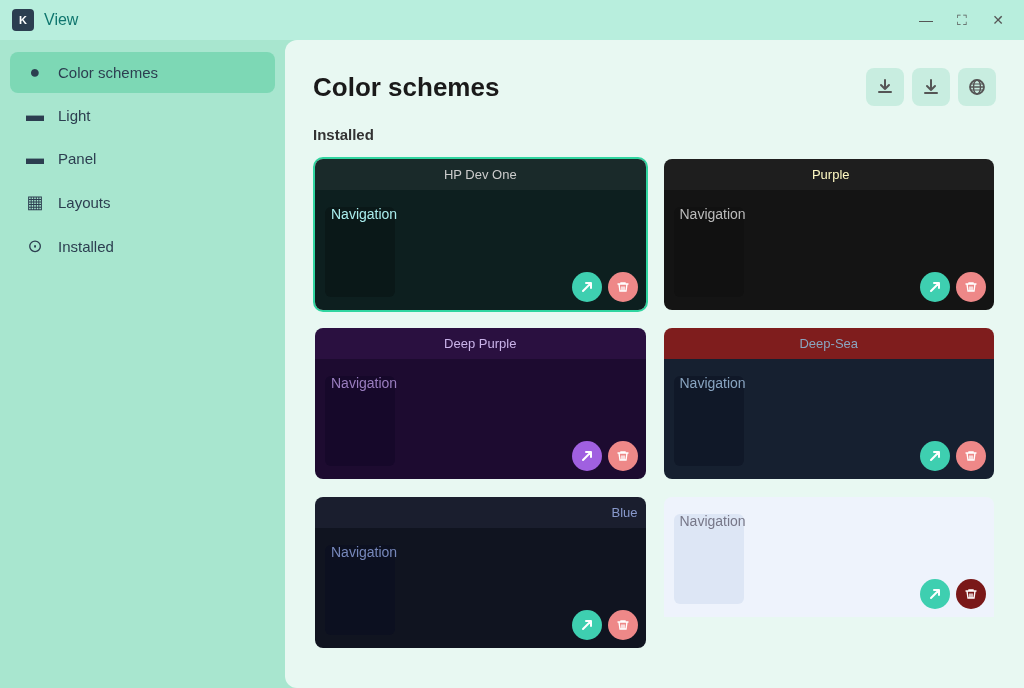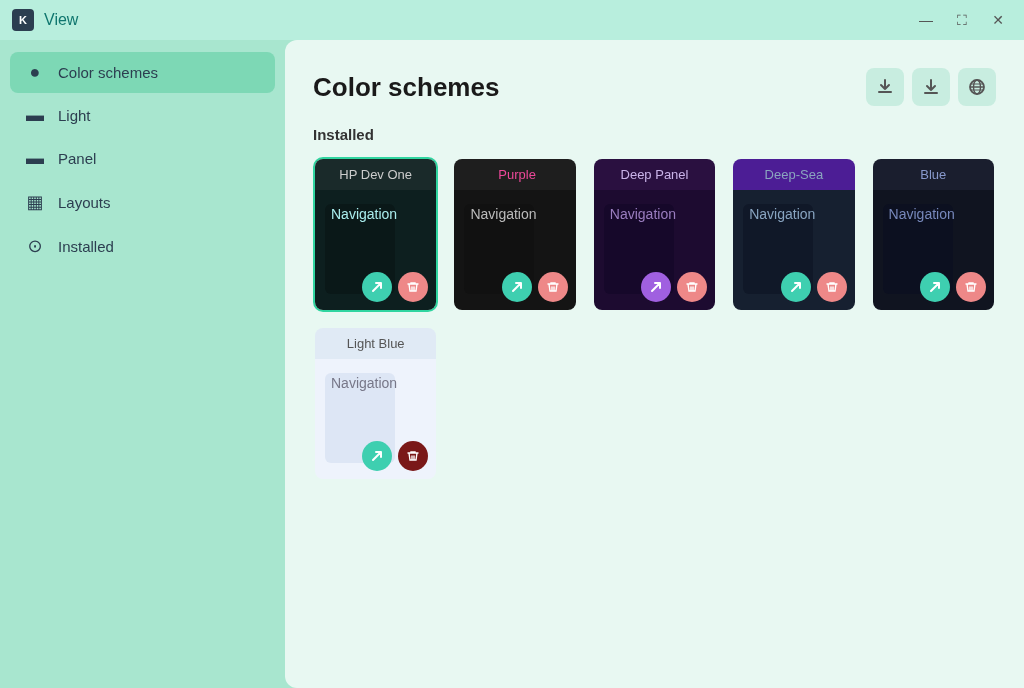--- a/index.html
+++ b/index.html
@@ -128,21 +128,21 @@
     .section-label {
       font-size: 15px;
       font-weight: 600;
       color: #333;
       margin-bottom: 14px;
     }
 
     
     .schemes-grid {
       display: grid;
-      grid-template-columns: repeat(5, 1fr);
+      grid-template-columns: repeat(2, 1fr);
       gap: 14px;
     }
 
     .scheme-card {
       border-radius: 10px;
       overflow: hidden;
       cursor: pointer;
       position: relative;
       border: 2px solid transparent;
     }
@@ -153,21 +153,21 @@
     .scheme-title-bar {
       text-align: center;
       font-size: 13px;
       font-weight: 500;
       padding: 8px;
     }
     .scheme-preview {
       height: 120px;
       position: relative;
       display: flex;
-      align-items: flex-start;
+      align-items: center;
       padding: 10px;
     }
     .scheme-nav-label {
       font-size: 14px;
       font-weight: 500;
     }
     .scheme-actions {
       position: absolute;
       bottom: 8px;
       right: 8px;
@@ -190,36 +190,36 @@
       background: #e88;
       color: white;
     }
 
     
     .card-hpdevone .scheme-title-bar { background: #1a2a2a; color: #ccc; }
     .card-hpdevone .scheme-preview { background: #0d1f1f; }
     .card-hpdevone .scheme-nav-label { color: #aee; }
 
     
-    .card-purple .scheme-title-bar { background: #1e1e1e; color: #ec4899; padding-left: 12px; }
+    .card-purple .scheme-title-bar { background: #1e1e1e; color: #fef9c3; padding-left: 12px; }
     .card-purple .scheme-preview { background: #141414; }
     .card-purple .scheme-nav-label { color: #bbb; }
 
     
     .card-deeppurple .scheme-title-bar { background: #2a1040; color: #c9b3e8; }
     .card-deeppurple .scheme-preview { background: #1d0b30; }
     .card-deeppurple .scheme-nav-label { color: #9a7dbf; }
 
     
-    .card-deepsea .scheme-title-bar { background: #4c1d95; color: #8aa5bf; }
+    .card-deepsea .scheme-title-bar { background: #7f1d1d; color: #8aa5bf; }
     .card-deepsea .scheme-preview { background: #162030; }
     .card-deepsea .scheme-nav-label { color: #88a4c0; }
 
     
-    .card-blue .scheme-title-bar { background: #1a1e2e; color: #8899cc; }
+    .card-blue .scheme-title-bar { background: #1a1e2e; color: #8899cc; text-align: right; }
     .card-blue .scheme-preview { background: #101420; }
     .card-blue .scheme-nav-label { color: #7788bb; }
 
     
     .card-lightblue .scheme-title-bar { background: #e0eaf5; color: #555; }
     .card-lightblue .scheme-preview { background: #eef3fc; }
     .card-lightblue .scheme-nav-label { color: #778; }
 
     .card-lightblue .scheme-launch-btn { background: #3ecfb0; }
     .card-lightblue .scheme-delete-btn { background: #8a2020; color: white; }
@@ -344,21 +344,21 @@
             <button class="scheme-action-btn scheme-delete-btn">
               <svg width="14" height="14" viewBox="0 0 14 14" fill="none">
                 <path d="M2 4h10M5 4V3h4v1M6 7v3M8 7v3M3 4l1 7h6l1-7H3z" stroke="white" stroke-width="1.4" stroke-linecap="round"></path>
               </svg>
             </button>
           </div>
         </div>
       </div>
 
       <div class="scheme-card card-deeppurple">
-        <div class="scheme-title-bar">Deep Panel</div>
+        <div class="scheme-title-bar">Deep Purple</div>
         <div class="scheme-preview">
           <div class="nav-block"></div>
           <span class="scheme-nav-label" style="position:absolute;left:16px;top:16px;">Navigation</span>
           <div class="scheme-actions">
             <button class="scheme-action-btn scheme-launch-btn" style="background:#a060e0;">
               <svg width="14" height="14" viewBox="0 0 14 14" fill="none">
                 <path d="M3 11 L11 3 M6 3 H11 V8" stroke="white" stroke-width="2" stroke-linecap="round" stroke-linejoin="round"></path>
               </svg>
             </button>
             <button class="scheme-action-btn scheme-delete-btn">
@@ -404,21 +404,20 @@
             <button class="scheme-action-btn scheme-delete-btn">
               <svg width="14" height="14" viewBox="0 0 14 14" fill="none">
                 <path d="M2 4h10M5 4V3h4v1M6 7v3M8 7v3M3 4l1 7h6l1-7H3z" stroke="white" stroke-width="1.4" stroke-linecap="round"></path>
               </svg>
             </button>
           </div>
         </div>
       </div>
 
       <div class="scheme-card card-lightblue">
-        <div class="scheme-title-bar">Light Blue</div>
         <div class="scheme-preview">
           <div class="nav-block"></div>
           <span class="scheme-nav-label" style="position:absolute;left:16px;top:16px;">Navigation</span>
           <div class="scheme-actions">
             <button class="scheme-action-btn scheme-launch-btn">
               <svg width="14" height="14" viewBox="0 0 14 14" fill="none">
                 <path d="M3 11 L11 3 M6 3 H11 V8" stroke="white" stroke-width="2" stroke-linecap="round" stroke-linejoin="round"></path>
               </svg>
             </button>
             <button class="scheme-action-btn scheme-delete-btn" style="background:#7a1818;">

